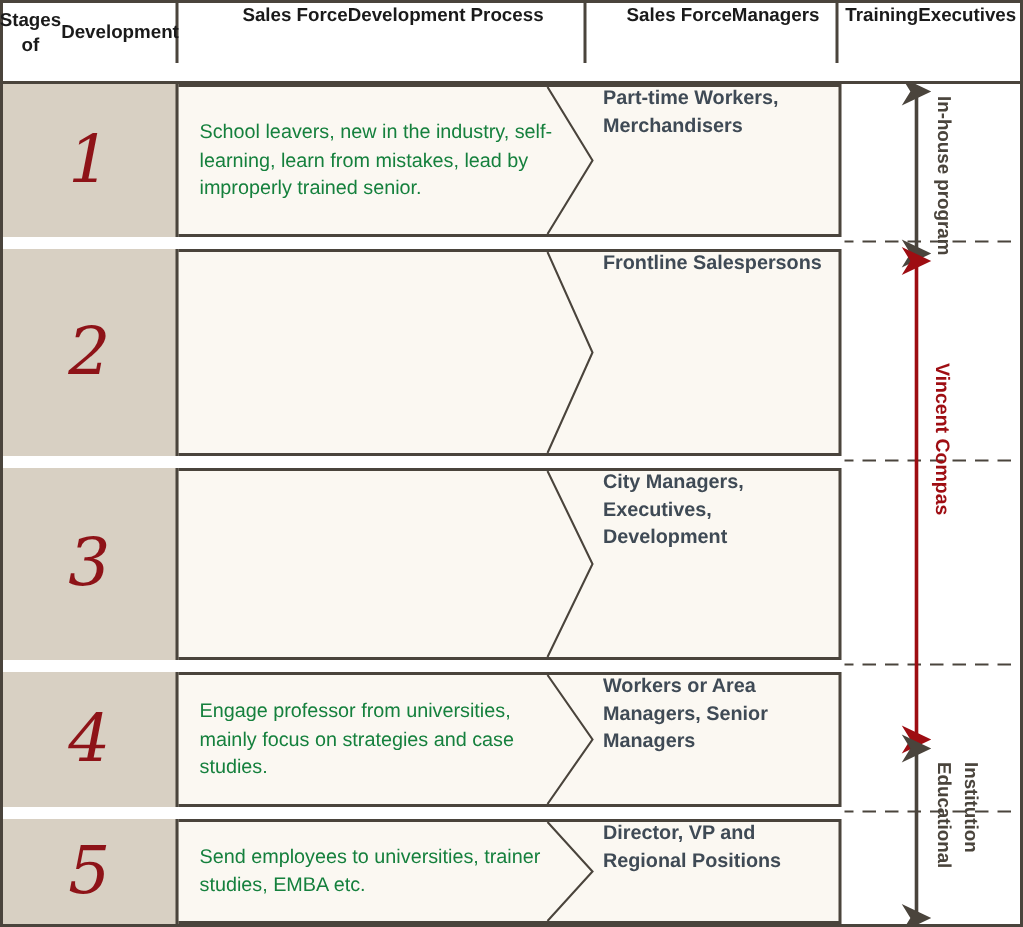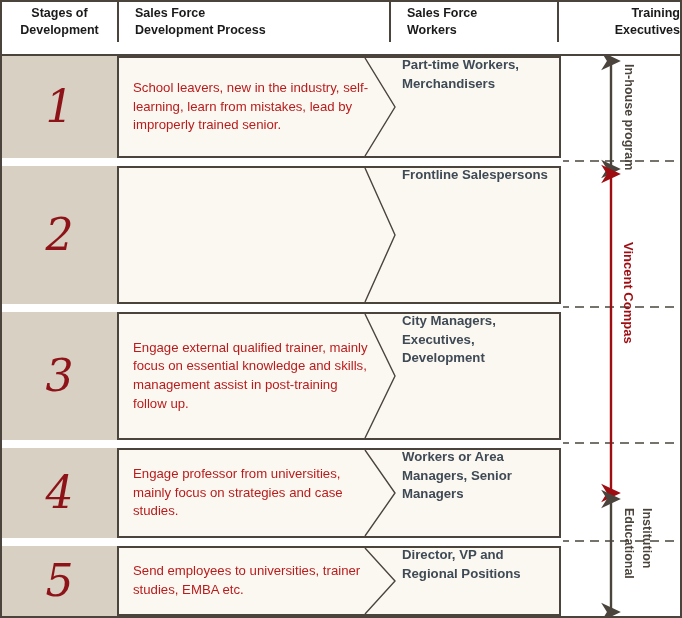--- a/index.html
+++ b/index.html
@@ -20,28 +20,28 @@
 
   
   .header{
     position:absolute;left:2px;top:2px;width:678px;height:54px;
     background:#ffffff;
     box-sizing:border-box;
     border-bottom:2px solid #4a443c;
   }
   .hcell{
     position:absolute;top:0;height:40px;
-    display:flex;flex-direction:column;justify-content:center;
+    display:flex;flex-direction:row;justify-content:center;
     font-weight:bold;font-size:12.5px;color:#1a1a1a;line-height:1.38;
     box-sizing:border-box;
   }
   .hcell.c1{left:0;width:117px;align-items:center;text-align:center;border-right:2px solid #4a443c;}
   .hcell.c2{left:119px;width:270px;align-items:flex-start;padding-left:14px;border-right:2px solid #4a443c;}
   .hcell.c3{left:391px;width:166px;align-items:flex-start;padding-left:14px;border-right:2px solid #4a443c;}
-  .hcell.c4{left:559px;width:119px;align-items:flex-end;text-align:center;}
+  .hcell.c4{left:559px;width:119px;align-items:flex-start;text-align:center;}
 
   
   .rows{position:absolute;left:2px;top:56px;width:678px;height:560px;}
 
   .row{position:absolute;left:0;width:559px;}
   .rowbox{
     position:absolute;left:0;top:0;right:0;bottom:0;
     border:2px solid #4a443c;
     background:#fbf8f2;
     box-sizing:border-box;
@@ -61,21 +61,21 @@
     color:#8e1318;
     line-height:1;
     letter-spacing:0;
   }
   .proc{
     position:absolute;left:131px;top:0;bottom:0;width:240px;
     display:flex;align-items:center;
   }
   .proc p,.pos p{margin:0;}
   .proctext{
-    font-size:13.2px;color:#b91c1c;line-height:1.42;
+    font-size:13.2px;color:#15803d;line-height:1.42;
   }
   .pos{
     position:absolute;left:400px;top:0;bottom:0;width:150px;
     display:flex;align-items:flex-start;font-weight:bold;
   }
   .postext{font-size:13.2px;color:#3f4a55;line-height:1.42;}
 
   .chevron{
     position:absolute;left:357px;top:2px;bottom:2px;width:42px;
     pointer-events:none;
@@ -111,21 +111,21 @@
     <div class="hcell c1">
       <span>Stages of</span>
       <span>Development</span>
     </div>
     <div class="hcell c2">
       <span>Sales Force</span>
       <span>Development Process</span>
     </div>
     <div class="hcell c3">
       <span>Sales Force</span>
-      <span>Workers</span>
+      <span>Managers</span>
     </div>
     <div class="hcell c4">
       <span>Training</span>
       <span>Executives</span>
     </div>
   </div>
 
   <div class="rows">
 
     <div class="row" style="top:0px;height:102px;">
@@ -158,23 +158,20 @@
       </div>
       <div class="pos">
         <p class="postext">Frontline Salespersons</p>
       </div>
     </div>
 
     <div class="row" style="top:256px;height:128px;">
       <div class="rowbox"></div>
       <div class="stagecell">
         <span class="stagenum">3</span>
-      </div>
-      <div class="proc">
-        <p class="proctext">Engage external qualified trainer, mainly focus on essential knowledge and skills, management assist in post-training follow up.</p>
       </div>
       <div class="chevron">
         <svg viewBox="0 0 42 100" preserveAspectRatio="none">
           <polyline points="6,0 36,50 6,100" fill="none" stroke="#4a443c" stroke-width="1.4" vector-effect="non-scaling-stroke"></polyline>
         </svg>
       </div>
       <div class="pos">
         <p class="postext">City Managers, Executives, Development</p>
       </div>
     </div>

